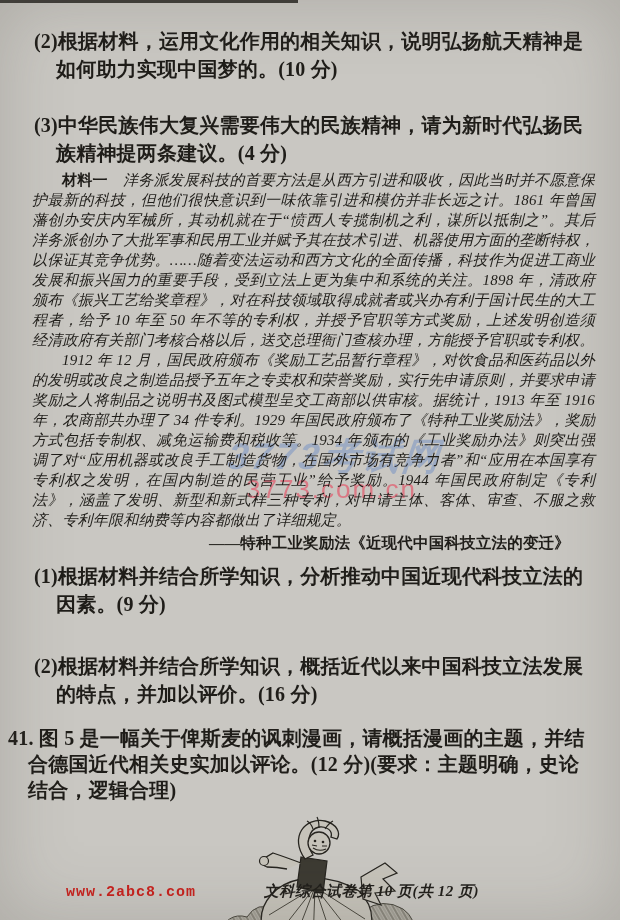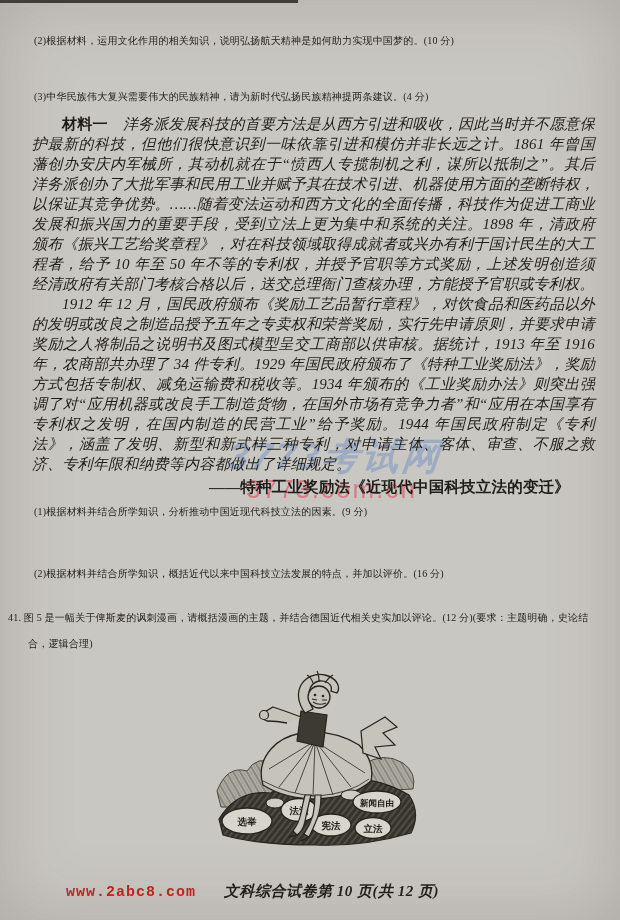--- a/index.html
+++ b/index.html
@@ -9,57 +9,57 @@
     font-family:"Liberation Serif","DejaVu Serif",serif;
     color:#1f1d19;
   }
   body::after{ 
     content:"";position:absolute;inset:0;pointer-events:none;
     box-shadow:inset 0 0 70px rgba(90,88,80,.25);z-index:5;
   }
   .scan-mark{position:absolute;left:0;top:0;width:298px;height:3px;background:#23211d;opacity:.85;z-index:3;}
   .content{position:relative;z-index:2;padding-top:27px;}
 
-  .qline{font-size:10px;line-height:28px;font-weight:normal;letter-spacing:.2px;}
+  .qline{font-size:20px;line-height:28px;font-weight:bold;letter-spacing:.2px;}
   .sub-block{margin-left:34px;margin-right:22px;padding-left:22px;text-indent:-22px;}
   .num-block{margin-left:28px;margin-right:22px;padding-left:0;text-indent:-20px;}
   .q3{margin-top:28px;}
   .q40head{margin-top:27px;}
 
   .material{
     margin:3px 25px 0 32px;
     font-size:15px;line-height:20px;
     font-style:italic;text-align:justify;
     letter-spacing:.2px;
   }
   .material p{margin:0;text-indent:2em;}
   .material .mlabel{font-weight:bold;font-style:normal;}
   .source{
     margin:2px 25px 0 0;text-align:right;
     font-size:15.5px;font-weight:bold;font-style:normal;line-height:22px;
   }
-  .sub40a{}
+  .sub40a{margin-top:8px;}
   .sub40b{margin-top:34px;}
   .q41{margin-top:17px;line-height:26px;}
 
   .cartoon-wrap{margin-top:12px;text-align:center;}
   .cartoon{display:inline-block;margin-left:18px;}
 
   .watermark{position:absolute;left:228px;top:432px;z-index:1;pointer-events:none;
     font-family:"Liberation Sans","DejaVu Sans",sans-serif;}
   .wm-main{
     font-size:37px;font-weight:bold;font-style:italic;letter-spacing:3px;
     color:rgba(120,148,196,.55);transform:skewX(-6deg);white-space:nowrap;
   }
   .wm-url{
     font-size:26px;font-weight:normal;letter-spacing:2px;margin-top:-8px;margin-left:18px;
     color:rgba(226,92,110,.72);white-space:nowrap;
   }
   .footer{position:absolute;left:0;top:882px;width:492px;z-index:2;
-    display:flex;align-items:baseline;font-size:15px;}
+    display:flex;align-items:baseline;font-size:15px;gap:40px;}
   .footer-site{
     margin-left:66px;color:#c8201c;letter-spacing:1px;
     font-family:"Liberation Mono","DejaVu Sans Mono",monospace;font-size:15px;font-weight:bold;
   }
   .footer-page{margin-left:28px;font-weight:bold;letter-spacing:.5px;font-style:italic;}
   svg text{font-family:"Liberation Sans","DejaVu Sans",sans-serif;font-weight:bold;}
 </style>
 </head>
 <body>
 

